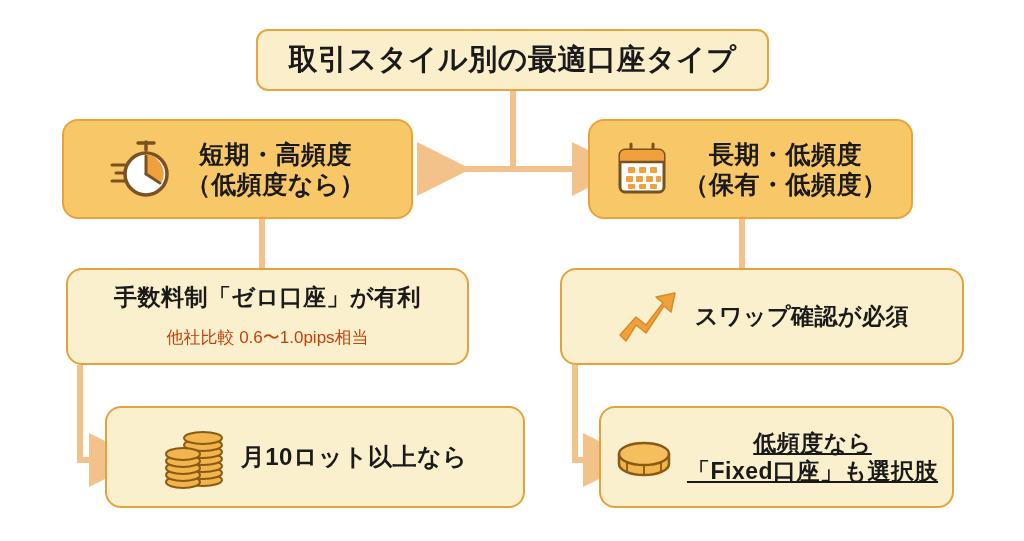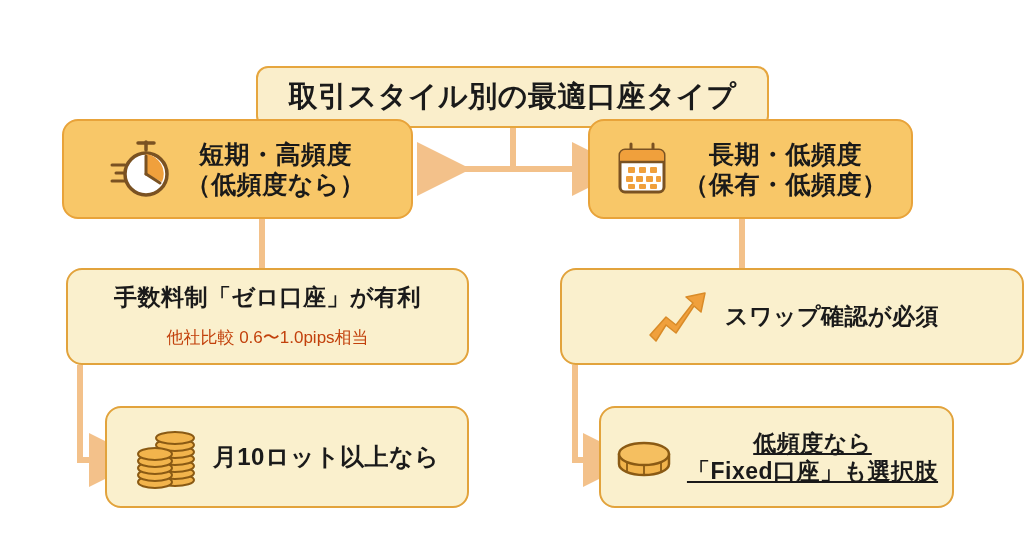--- a/index.html
+++ b/index.html
@@ -42,21 +42,20 @@
     border: 2.5px solid #e8a33a;
   }
   .node-cream {
     background: #faf0cd;
     border: 2.5px solid #e2a33c;
   }
   .node-title {
     background: #faeecb;
     border: 2.5px solid #e6a63e;
     border-radius: 12px;
-    margin-top: 37px;
   }
 
   .node-inner {
     display: flex;
     align-items: center;
     justify-content: center;
     gap: 14px;
     width: 100%;
     padding: 0 10px;
     box-sizing: border-box;
@@ -97,26 +96,26 @@
   }
   #node-long-term .txt-main { font-size: 25px; }
 
   #node-zero-account {
     left: 66px; top: 268px; width: 403px; height: 97px;
   }
   #node-zero-account .txt-main { font-size: 23px; }
   #node-zero-account .txt-sub  { font-size: 17px; }
 
   #node-swap-check {
-    left: 560px; top: 268px; width: 464px; height: 97px;
+    left: 560px; top: 268px; width: 404px; height: 97px;
   }
   #node-swap-check .txt-main { font-size: 23px; }
 
   #node-absolute-zero {
-    left: 105px; top: 406px; width: 364px; height: 102px; text-align: center;
+    left: 105px; top: 406px; width: 420px; height: 102px; text-align: center;
   }
   #node-absolute-zero .txt-main { font-size: 24px; }
 
   #node-fixed-account {
     left: 599px; top: 406px; width: 355px; height: 102px;
   }
   #node-fixed-account .txt-main { font-size: 23px; text-decoration: underline; }
 
   .icon {
     flex: 0 0 auto;

